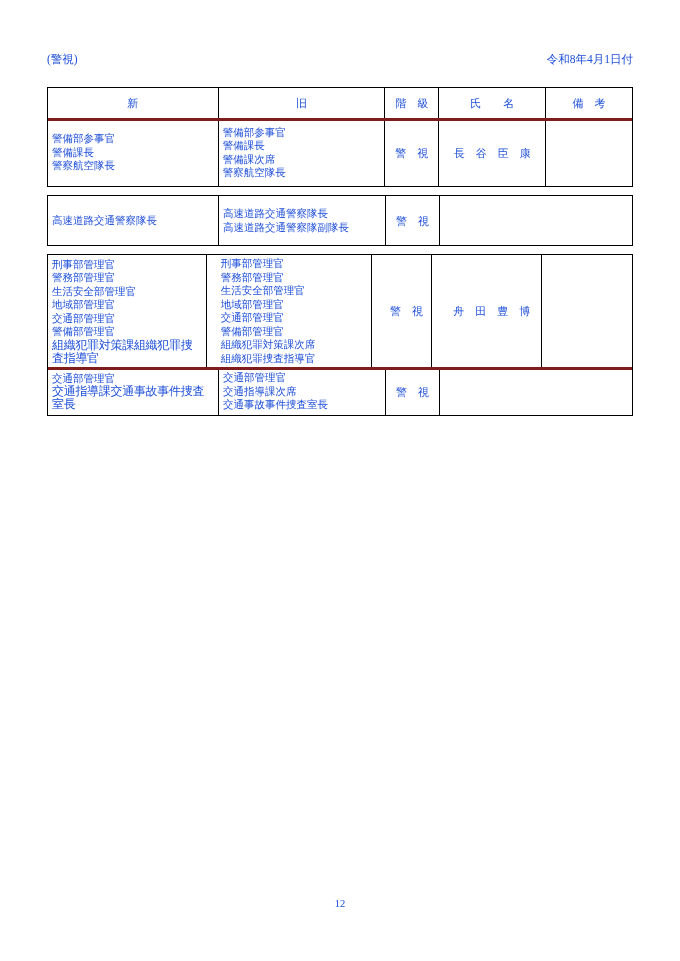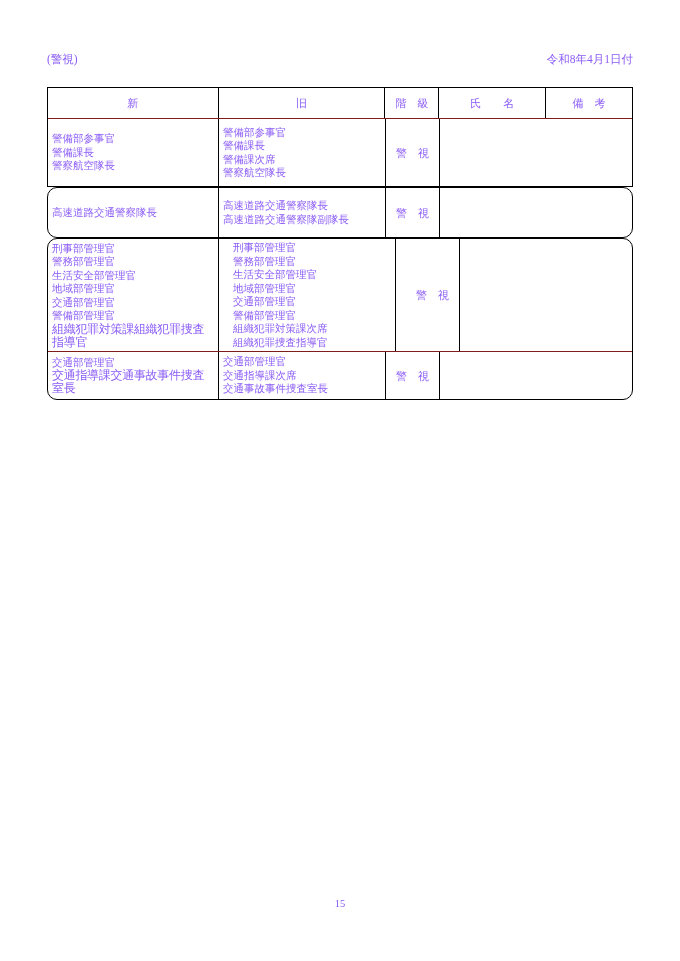--- a/index.html
+++ b/index.html
@@ -1,43 +1,43 @@
 <!DOCTYPE html>
 <html><head>
 <meta charset="utf-8">
 <style>
   html,body{margin:0;padding:0;background:#e8e8e8;}
   .page{
     position:relative;
     width:680px;height:961px;
     background:#ffffff;
     font-family:"Liberation Serif","DejaVu Serif",serif;
-    color:#8b5cf6;
+    color:#1d4ed8;
     overflow:hidden;
     margin:0 auto;
   }
   .doc{position:absolute;left:47px;top:52px;width:586px;}
   .topline{
     display:flex;justify-content:space-between;align-items:flex-end;
     font-size:11.5px;line-height:14px;
     margin-bottom:21px;
   }
   .tbl{
     border:1.5px solid #000;
     box-sizing:border-box;
     width:586px;
   }
-  .tbl + .tbl{margin-top:0;border-radius:10px;}
+  .tbl + .tbl{margin-top:8px;}
   .gap8{margin-top:8px;}
   .gap10{margin-top:10px;}
   .trow{
     display:flex;
     box-sizing:border-box;
   }
-  .trow + .trow{border-top:1px solid #7f1d1d;}
+  .trow + .trow{border-top:3px solid #7f1d1d;font-family:Liberation Mono, monospace;}
   .cell{
     box-sizing:border-box;
     border-right:1px solid #000;
     display:flex;
     flex-direction:column;
     justify-content:center;
     padding:2px 4px;
     overflow:hidden;
   }
   .cell:last-child{border-right:none;}
@@ -104,20 +104,23 @@
         </div>
         <div class="cell col-old">
           <div class="lines">警備部参事官
 警備課長
 警備課次席
 警察航空隊長</div>
         </div>
         <div class="cell col-rank">
           <span class="rank-text">警　視</span>
         </div>
+        <div class="cell col-name">
+          <span class="name-text">長　谷　臣　康</span>
+        </div>
         <div class="cell col-remarks">
           <span></span>
         </div>
       </div>
     </div>
 
     <div class="tbl gap8">
       <div class="trow row-h2">
         <div class="cell col-new">
           <div class="lines">高速道路交通警察隊長</div>
@@ -152,20 +155,23 @@
 生活安全部管理官
 地域部管理官
 交通部管理官
 警備部管理官
 組織犯罪対策課次席
 組織犯罪捜査指導官</div>
         </div>
         <div class="cell col-rank">
           <span class="rank-text">警　視</span>
         </div>
+        <div class="cell col-name">
+          <span class="name-text">舟　田　豊　博</span>
+        </div>
         <div class="cell col-remarks">
           <span></span>
         </div>
       </div>
       <div class="trow row-h4">
         <div class="cell col-new">
           <div class="lines">交通部管理官</div>
           <div class="lines small">交通指導課交通事故事件捜査室長</div>
         </div>
         <div class="cell col-old">
@@ -177,14 +183,14 @@
           <span class="rank-text">警　視</span>
         </div>
         <div class="cell col-remarks">
           <span></span>
         </div>
       </div>
     </div>
 
   </div>
 
-  <div class="pageno">15</div>
+  <div class="pageno">12</div>
 </div>
 
 </body></html>

